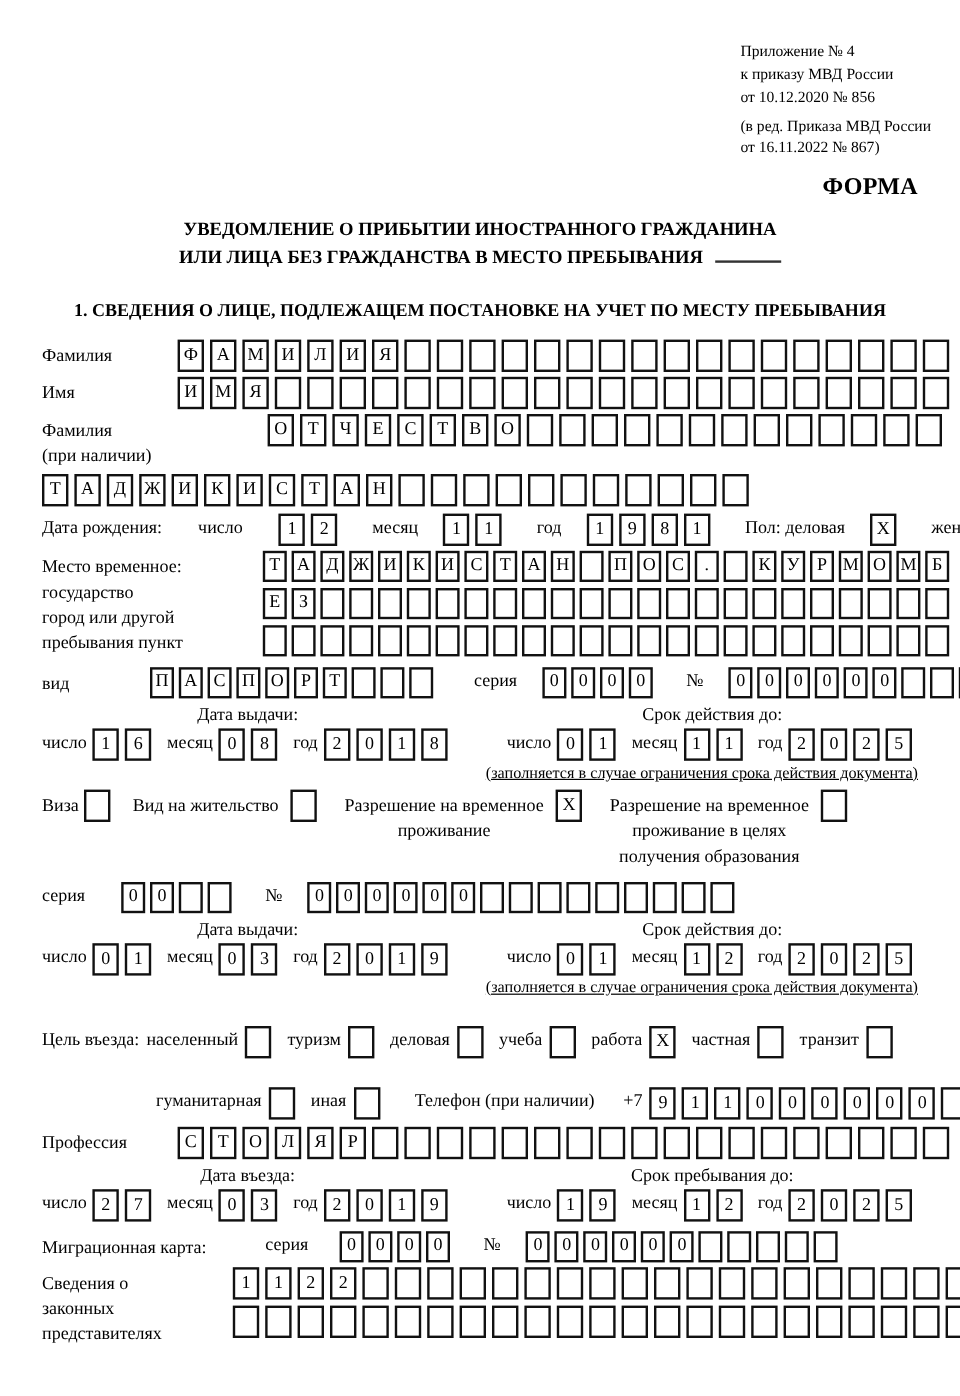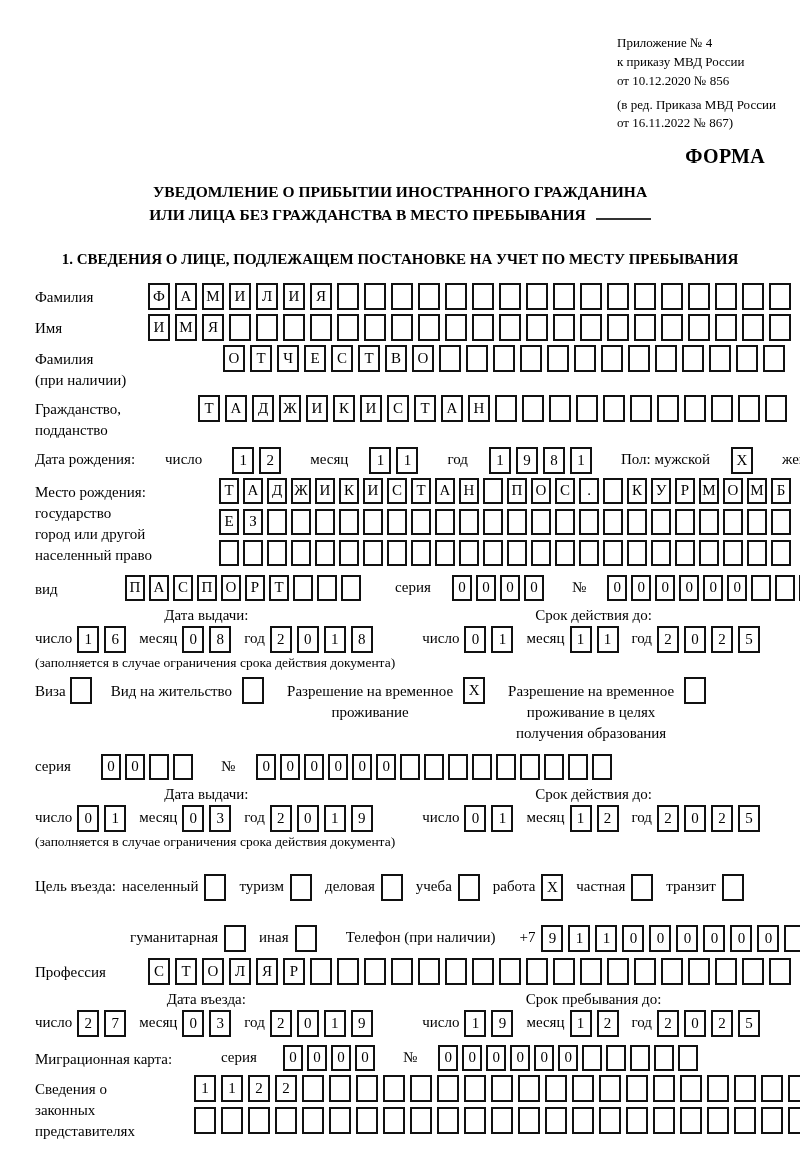--- a/index.html
+++ b/index.html
@@ -44,21 +44,21 @@
   .stack { display: flex; flex-direction: column; }
   .stack .cells { margin-bottom: 5px; }
 
   
   .dl { margin: 0 5px 0 0; padding-top: 4px; flex: none; }
   .dl.after { margin-left: 8px; }
   .dline { display: flex; align-items: flex-start; }
   .dgroup { flex: none; }
   .dhead { text-align: center; font-size: 15px; margin-bottom: 2px; }
   .datepair { display: flex; justify-content: space-between; margin-top: 6px; }
-  .note-right { font-size: 13.5px; margin: 2px 0 6px 0; }
+  .note-right { text-align: right; font-size: 13.5px; margin: 2px 0 6px 0; text-decoration: underline; }
 
   .doc-head { text-align: center; font-weight: bold; font-size: 15px; margin: 4px 0 5px 0; }
   .plain { margin: 8px 0 2px 0; line-height: 1.6; }
 
   
   .permit-row { display: flex; align-items: flex-start; margin: 4px 0 10px 0; }
   .pitem { display: flex; align-items: flex-start; margin-right: 18px; }
   .pitem .plabel { text-align: center; line-height: 21px; padding-top: 4px; margin-right: 10px; }
   .pitem.single .plabel { text-align: left; }
 
@@ -178,24 +178,20 @@
           <span class="cell"></span>
           <span class="cell"></span>
           <span class="cell"></span>
           <span class="cell"></span>
           <span class="cell"></span>
           <span class="cell"></span>
         </span>
     </div>
 
     <div class="frow">
-      <span class="lblblock w-citizenship">
-        <div>Гражданство,</div>
-        <div>подданство</div>
-      </span>
       <span class="cells">
           <span class="cell">Т</span>
           <span class="cell">А</span>
           <span class="cell">Д</span>
           <span class="cell">Ж</span>
           <span class="cell">И</span>
           <span class="cell">К</span>
           <span class="cell">И</span>
           <span class="cell">С</span>
           <span class="cell">Т</span>
@@ -227,36 +223,36 @@
           <span class="cell">1</span>
           <span class="cell">1</span>
         </span>
       <span class="dl after">год</span>
       <span class="cells">
           <span class="cell">1</span>
           <span class="cell">9</span>
           <span class="cell">8</span>
           <span class="cell">1</span>
         </span>
-      <span class="dl after">Пол: мужской</span>
+      <span class="dl after">Пол: деловая</span>
       <span class="cells">
           <span class="cell">X</span>
         </span>
       <span class="dl after">женский</span>
       <span class="cells">
           <span class="cell"></span>
         </span>
     </div>
 
     <div class="frow sm" style="margin-top:4px;">
       <span class="lblblock w-birthplace">
-        <div>Место рождения:</div>
+        <div>Место временное:</div>
         <div>государство</div>
         <div>город или другой</div>
-        <div>населенный право</div>
+        <div>пребывания пункт</div>
       </span>
       <span class="stack">
         <span class="cells">
             <span class="cell">Т</span>
             <span class="cell">А</span>
             <span class="cell">Д</span>
             <span class="cell">Ж</span>
             <span class="cell">И</span>
             <span class="cell">К</span>
             <span class="cell">И</span>

